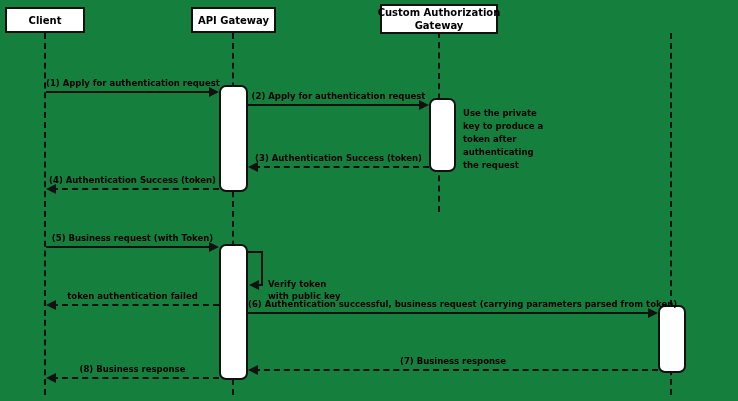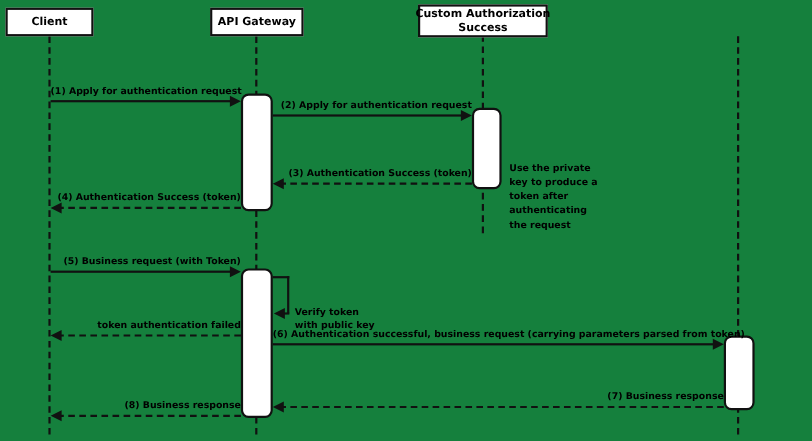--- a/index.html
+++ b/index.html
@@ -26,26 +26,26 @@
   .mline{position:absolute;height:0;border-top:2px solid #111;z-index:4;}
   .mline.dashed{border-top-style:dashed;}
   .vline{position:absolute;width:0;border-left:2px solid #111;z-index:4;}
   
   .arr{position:absolute;width:0;height:0;border-top:5px solid transparent;
        border-bottom:5px solid transparent;z-index:5;}
   .arr.r{border-left:10px solid #111;}
   .arr.l{border-right:10px solid #111;}
   
   .mlabel{
-    position:absolute;font-size:8.5px;font-weight:bold;text-align:right;
+    position:absolute;font-size:8.5px;font-weight:bold;text-align:center;
     white-space:nowrap;z-index:5;
   }
   .note{
     position:absolute;font-size:8.5px;font-weight:bold;line-height:13px;
-    white-space:pre-line;z-index:5;margin-top:40px;
+    white-space:pre-line;z-index:5;
   }
   .selflabel{
     position:absolute;font-size:8.5px;font-weight:bold;line-height:12px;
     white-space:pre-line;z-index:5;margin-top:20px;
   }
 </style>
 </head>
 <body>
 
 <div class="canvas">
@@ -56,21 +56,21 @@
   <div class="lifeline" style="left:670px;top:33px;height:362px;"></div>
 
   <div class="pbox" style="left:5px;top:7px;width:80px;height:26px;">
     <span>Client</span>
   </div>
   <div class="pbox" style="left:191px;top:7px;width:85px;height:26px;">
     <span>API Gateway</span>
   </div>
   <div class="pbox" style="left:380px;top:4px;width:118px;height:30px;">
     <span>Custom Authorization
-Success</span>
+Gateway</span>
   </div>
 
   <div class="act" style="left:219px;top:85px;width:29px;height:107px;"></div>
   <div class="act" style="left:429px;top:98px;width:27px;height:74px;"></div>
   <div class="act" style="left:219px;top:244px;width:29px;height:136px;"></div>
   <div class="act" style="left:658px;top:305px;width:28px;height:68px;"></div>
 
   <div>
     <div class="mline" style="left:46px;top:91px;width:165px;"></div>
     <div class="arr r" style="left:209px;top:87px;"></div>

